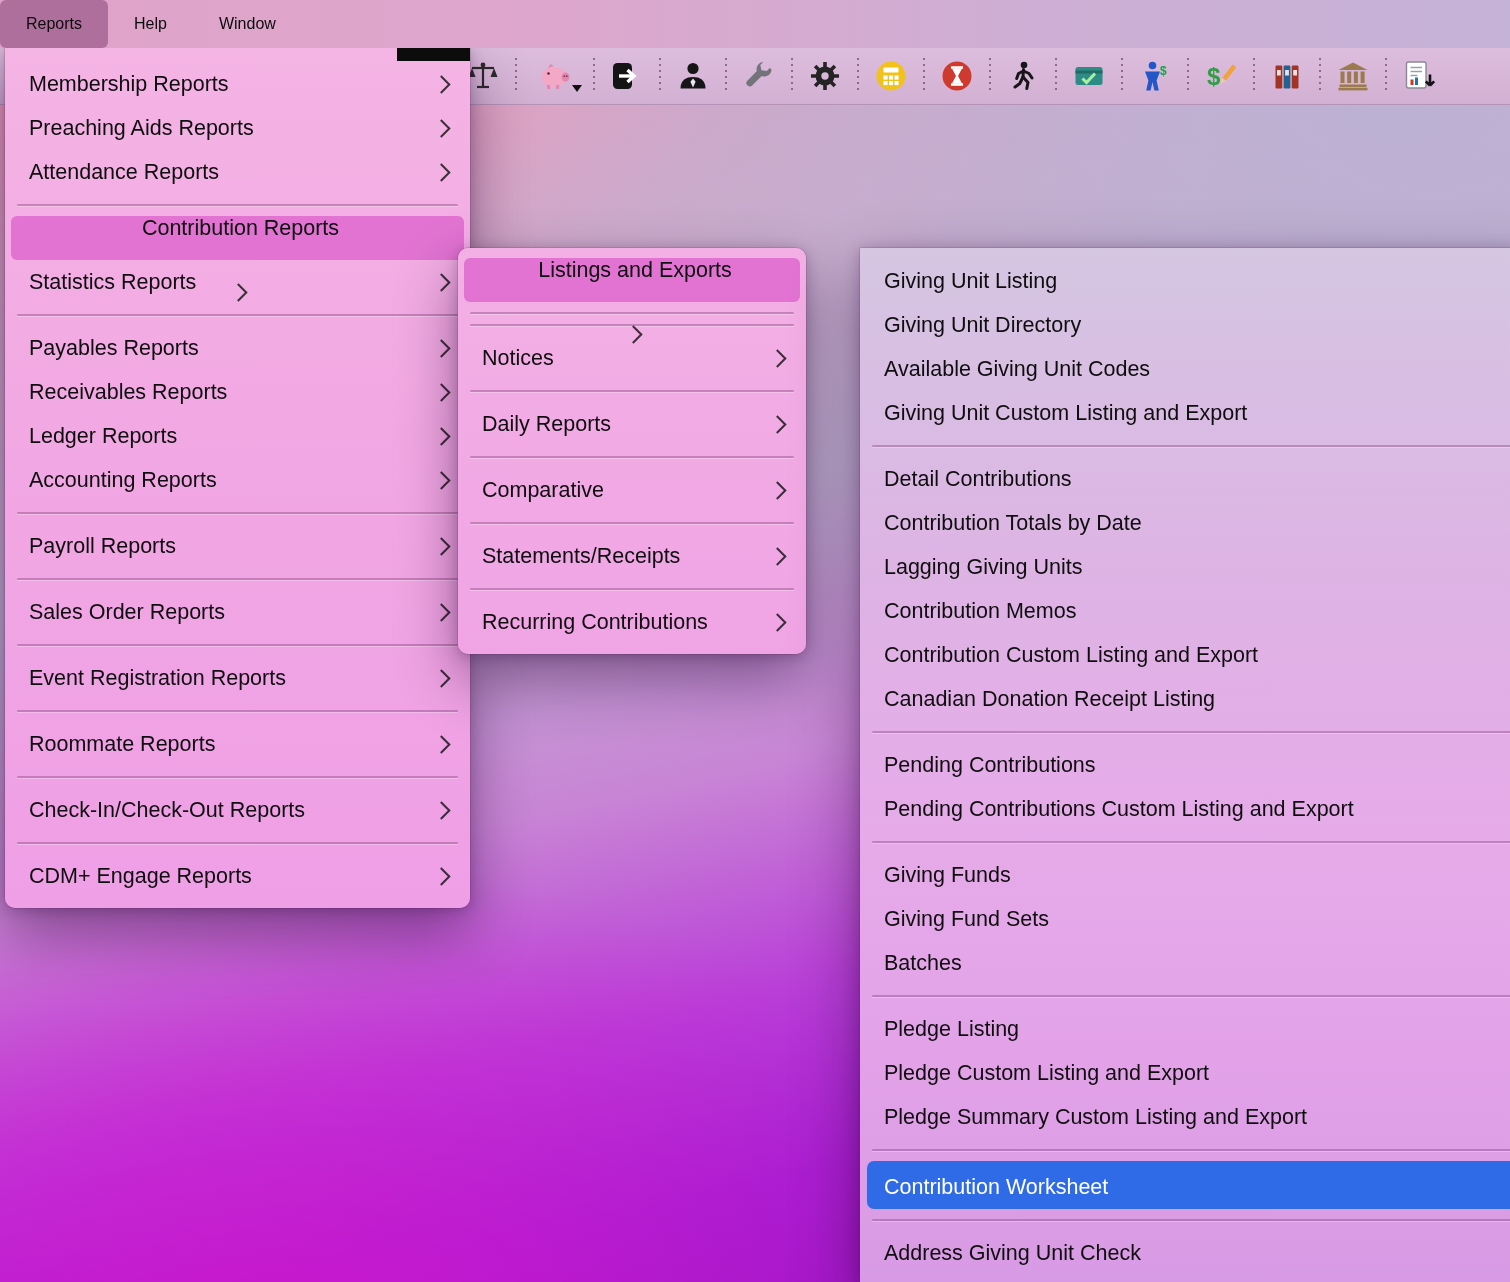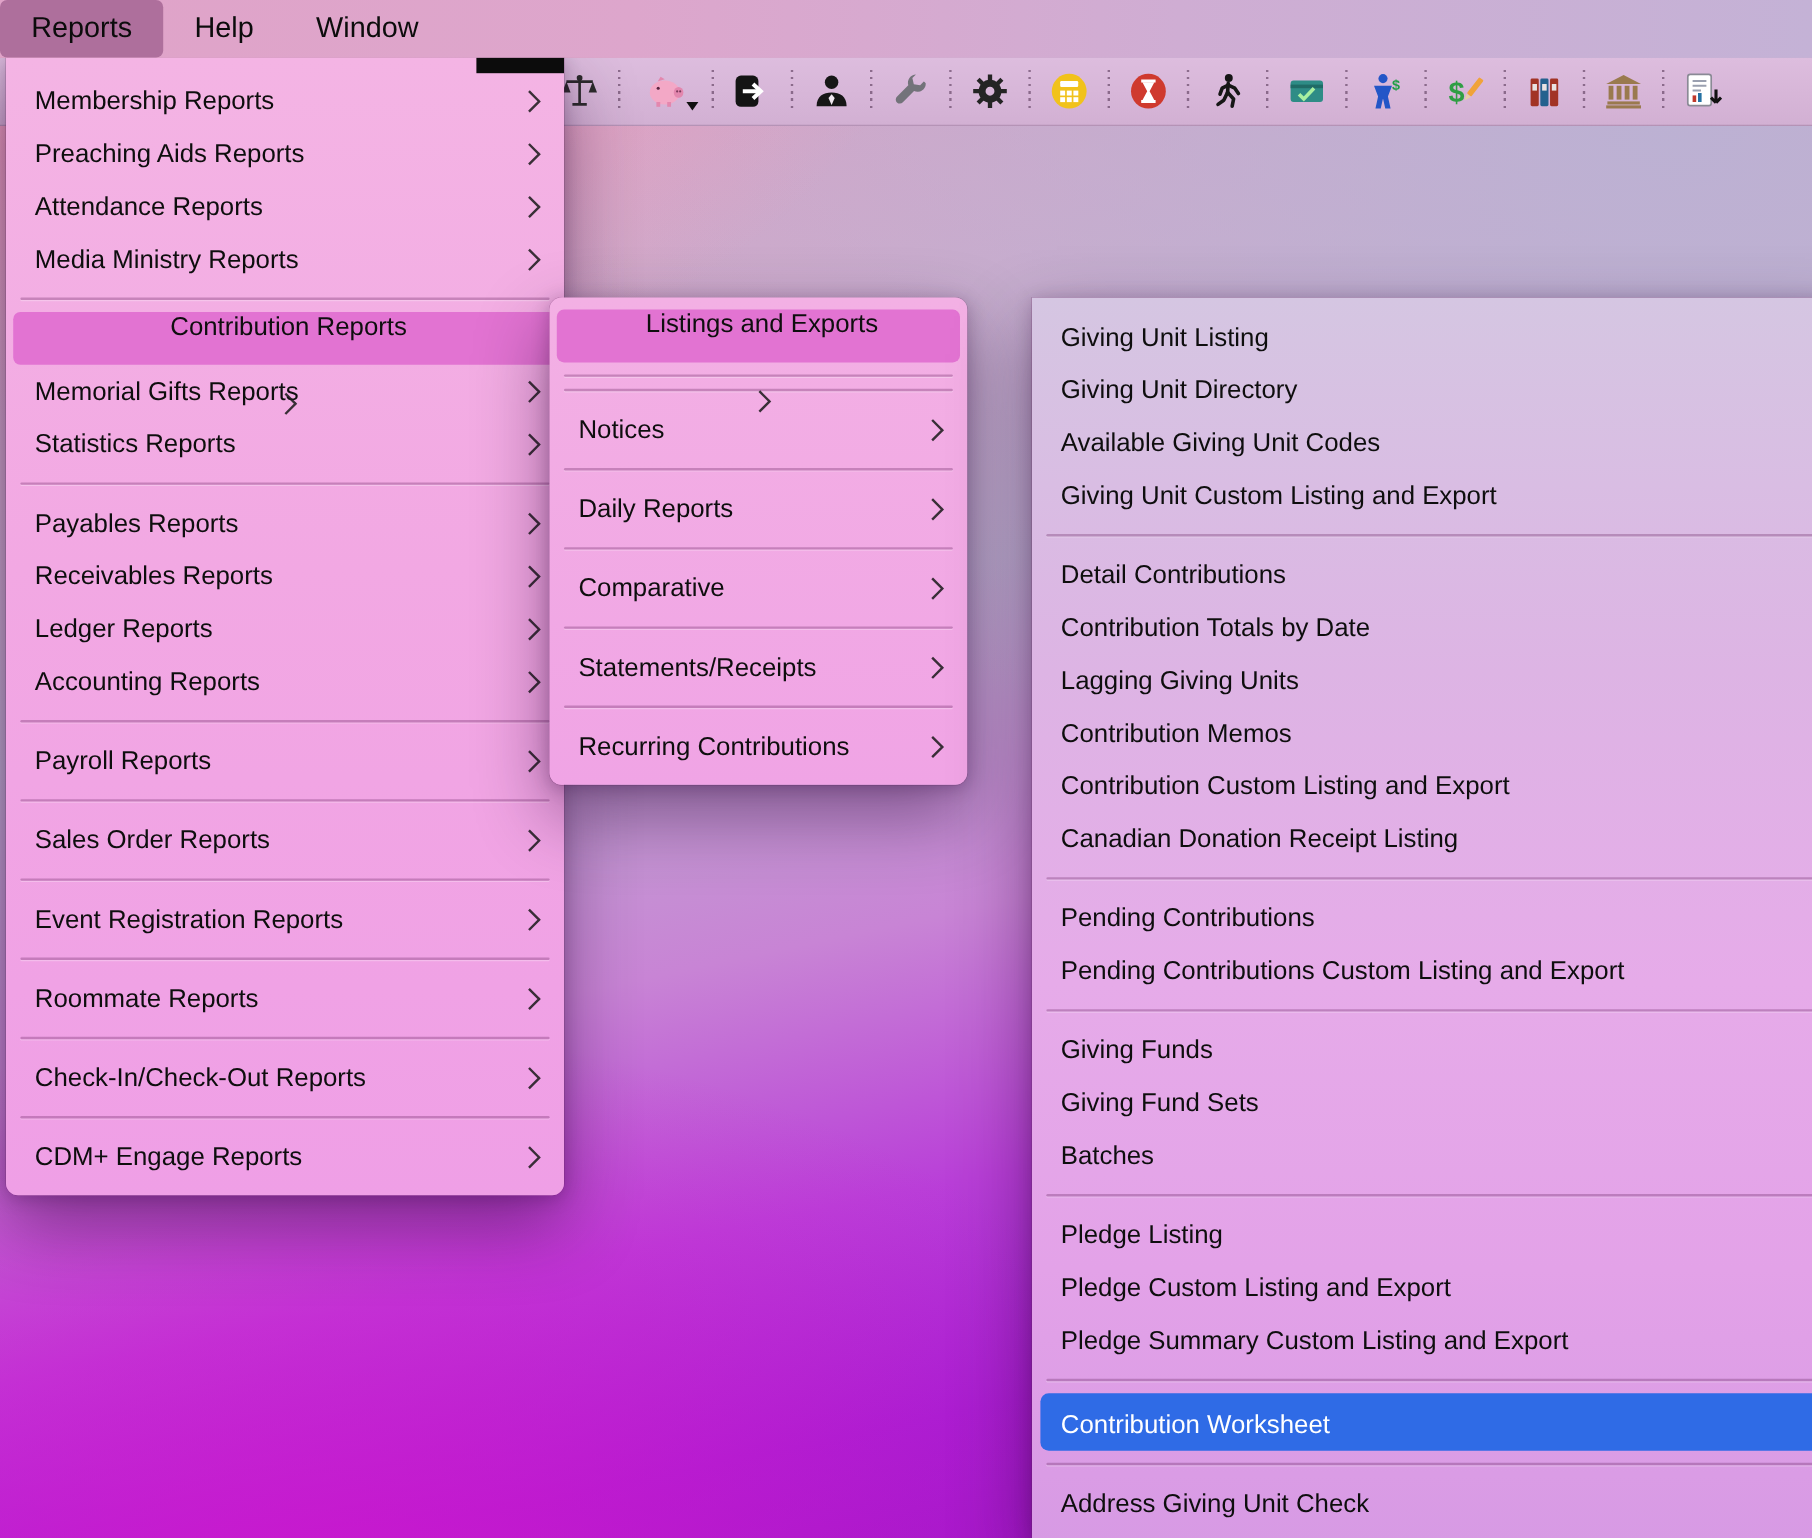--- a/index.html
+++ b/index.html
@@ -28,21 +28,21 @@
   .tb-btn.has-caret{width:62px;}
   .tb-icon{display:flex;align-items:center;justify-content:center;}
   .tb-icon svg{width:32px;height:32px;display:block;}
   .tb-caret{position:absolute;right:4px;bottom:7px;width:0;height:0;
     border-left:5px solid transparent;border-right:5px solid transparent;border-top:7px solid #101010;}
   .tb-div{width:2px;height:36px;margin:0 7px;flex:none;
     background-image:repeating-linear-gradient(to bottom, rgba(62,30,62,0.5) 0 2px, transparent 2px 6px);}
   
   .menubar{
     position:absolute;top:0;left:0;width:100%;height:48px;z-index:40;
-    display:flex;align-items:stretch;font-size:24px;color:#0c0c0c;
+    display:flex;align-items:stretch;font-size:16px;color:#0c0c0c;
     background:linear-gradient(90deg,#e0a3c8 0%,#dda6cc 35%,#cfadd3 65%,#c4b2d6 100%);
   }
   .mb-item{display:flex;align-items:center;padding:0 26px;border-radius:6px;white-space:nowrap;}
   
   .menu{
     position:absolute;z-index:30;color:#0e0e0e;font-size:21.5px;
     box-shadow:0 25px 60px rgba(40,0,50,0.45),0 2px 14px rgba(40,0,50,0.25),0 0 0 0.5px rgba(120,50,110,0.35);
   }
   #menu-reports{
     left:5px;top:48px;width:465px;padding:14px 0 10px;border-radius:0 0 10px 10px;
@@ -285,31 +285,23 @@
       <span class="chev"></span>
     </div>
     <div class="menu-item">
       <span class="label">Preaching Aids Reports</span>
       <span class="chev"></span>
     </div>
     <div class="menu-item">
       <span class="label">Attendance Reports</span>
       <span class="chev"></span>
     </div>
-    <div class="menu-item">
-      <span class="label">Media Ministry Reports</span>
-      <span class="chev"></span>
-    </div>
     <div class="menu-separator"></div>
     <div class="menu-item hl-pink" style="background: rgb(226, 115, 210);">
       <span class="label">Contribution Reports</span>
-      <span class="chev"></span>
-    </div>
-    <div class="menu-item">
-      <span class="label">Memorial Gifts Reports</span>
       <span class="chev"></span>
     </div>
     <div class="menu-item">
       <span class="label">Statistics Reports</span>
       <span class="chev"></span>
     </div>
     <div class="menu-separator"></div>
     <div class="menu-item">
       <span class="label">Payables Reports</span>
       <span class="chev"></span>

